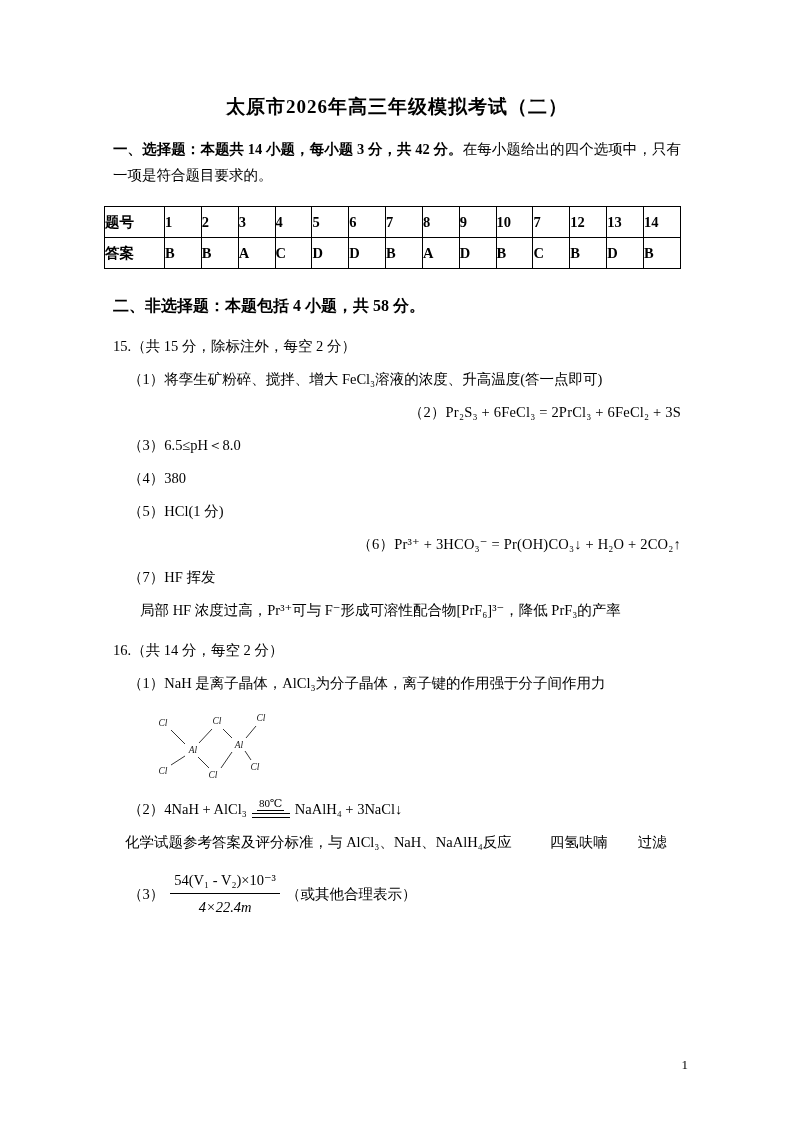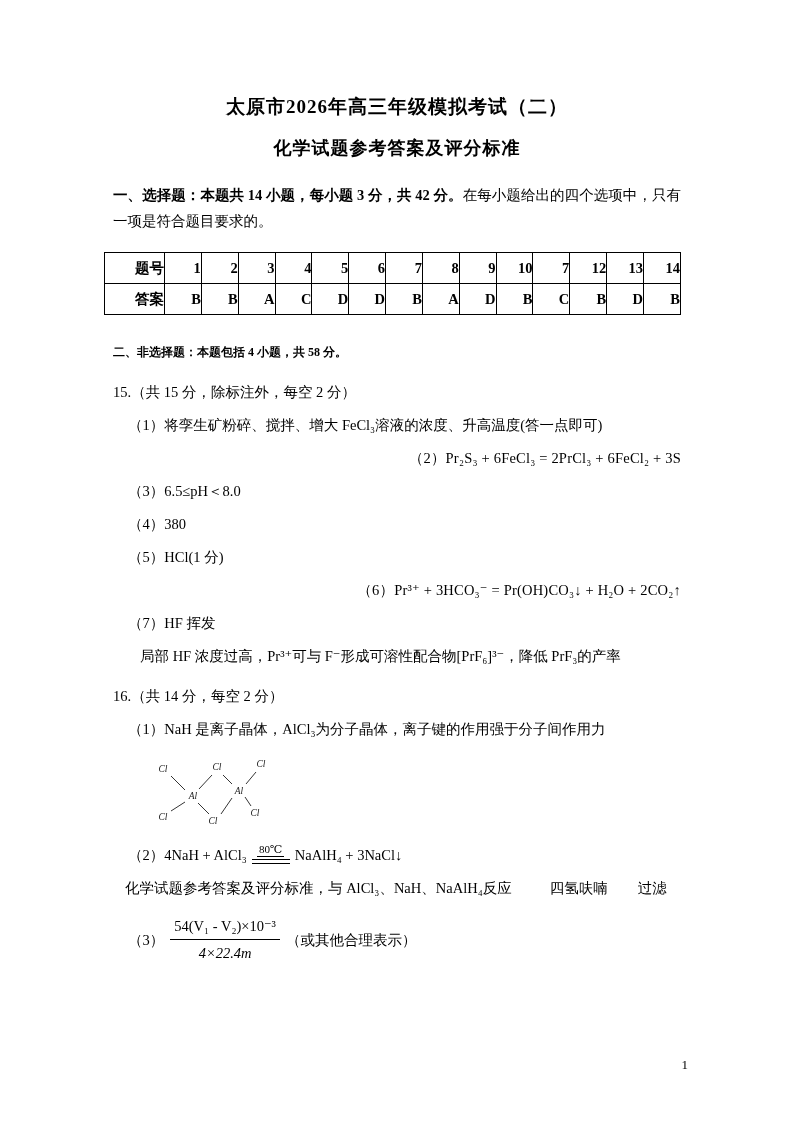--- a/index.html
+++ b/index.html
@@ -25,26 +25,26 @@
   .intro {
     font-size:14.5px; line-height:26px; margin:0 0 18px 0;
     text-align:justify;
   }
   .intro b { font-weight:bold; }
   table.answer-table {
     border-collapse:collapse; table-layout:fixed;
     width:577px; margin:0 0 0 -9px;
   }
   table.answer-table td {
-    border:1px solid #000; text-align:right; vertical-align:middle;
+    border:1px solid #000; text-align:left; vertical-align:middle;
     height:30px; padding:0; font-size:14.5px; font-weight:bold;
   }
   table.answer-table td.lab { width:59px; }
   .sec2 {
-    font-size:12px; font-weight:bold; margin:26px 0 8px 0; line-height:22px;
+    font-size:16px; font-weight:bold; margin:26px 0 8px 0; line-height:22px;
   }
   .line {
     font-size:14.5px; line-height:22px; margin:11px 0;
   }
   .qheader { margin-top:18px; }
   .ind1 { margin-left:15px; }
   .note15 { margin-left:27px; }
   .note16 { margin-left:12px; }
   .eq { letter-spacing:0.2px;text-align:right; }
   .diagram-wrap { margin:8px 0 8px 38px;font-style:italic; }
@@ -69,21 +69,20 @@
   }
   svg text { font-family:"Liberation Serif","DejaVu Serif",serif; font-size:9.5px; fill:#222; }
   svg line { stroke:#000; stroke-width:0.8; }
 </style>
 </head>
 <body>
 
 <div class="page">
 
   <h1 class="doc-title">太原市2026年高三年级模拟考试（二）</h1>
-  <h2 class="doc-subtitle">化学试题参考答案及评分标准</h2>
 
   <p class="intro"><b>一、选择题：本题共 14 小题，每小题 3 分，共 42 分。</b><span>在每小题给出的四个选项中，只有一项是符合题目要求的。</span></p>
 
   <table class="answer-table">
     <tbody>
         <tr>
       <td class="lab">题号</td>
       <td>1</td>
       <td>2</td>
       <td>3</td>

